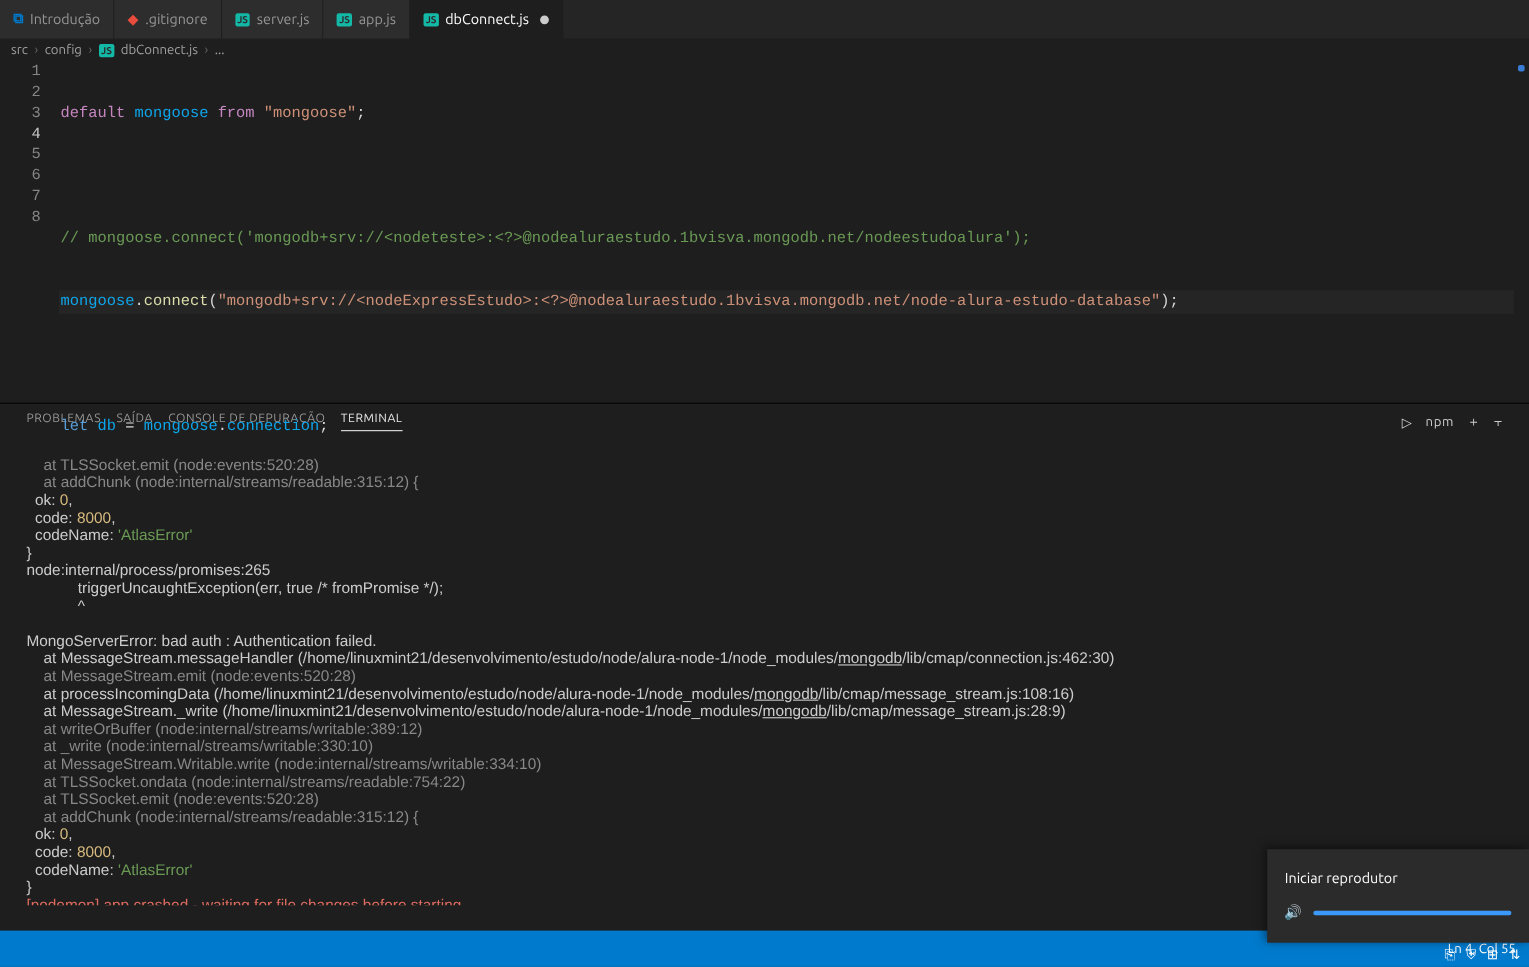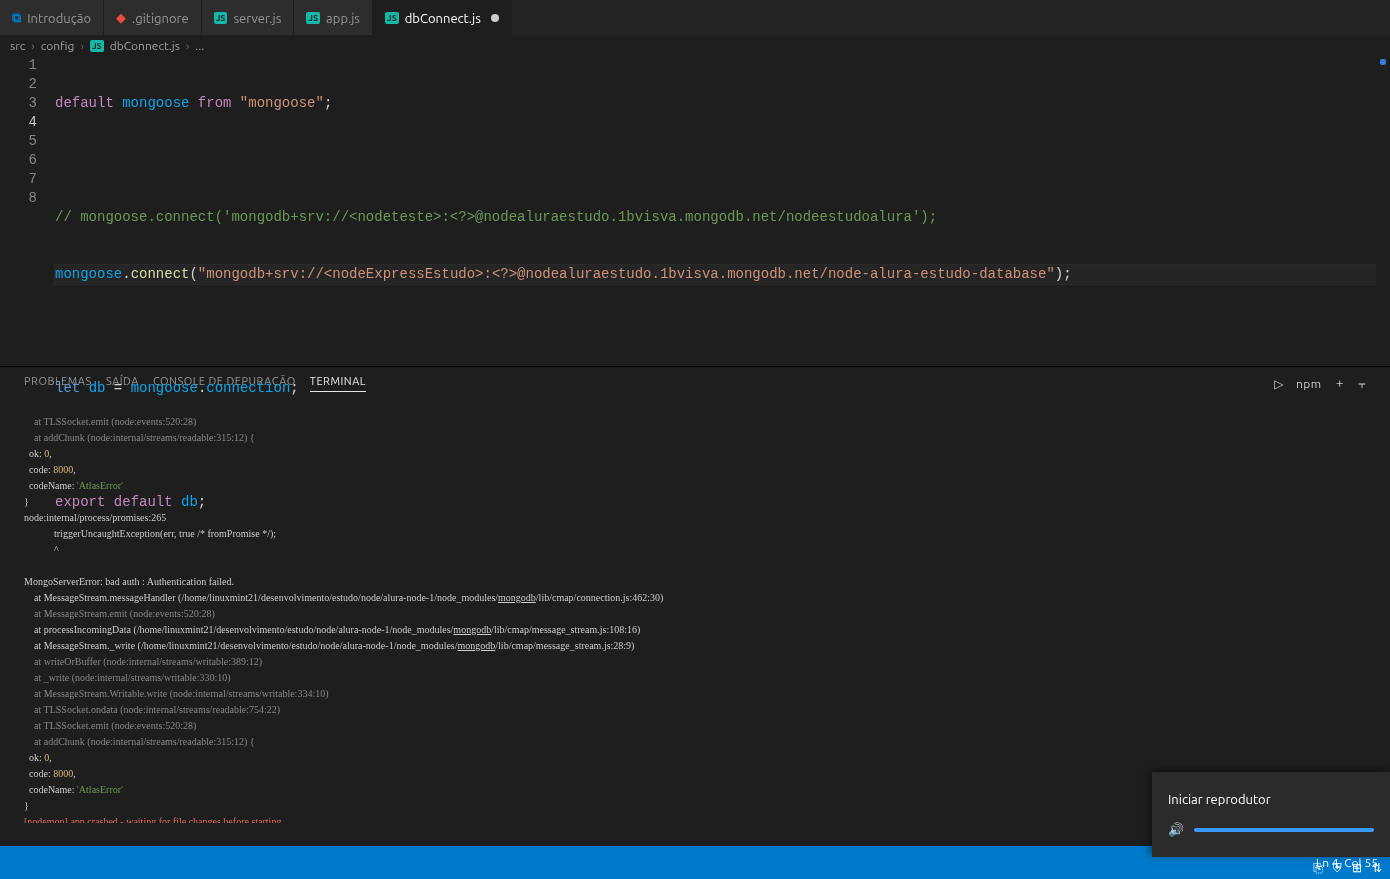--- a/index.html
+++ b/index.html
@@ -71,22 +71,22 @@
 .panel-tabs {
   display: flex; gap: 14px; padding: 8px 24px 6px 24px;
   font-size: 11px; letter-spacing: 0.5px; color: #969696;
   border-top: 1px solid #000;
 }
 .panel-tabs .ptab { cursor: pointer; text-transform: uppercase; }
 .panel-tabs .ptab.active { color: #e7e7e7; border-bottom: 1px solid #e7e7e7; padding-bottom: 4px;}
 .panel-tabs .spacer { flex: 1; }
 .panel-right { display: flex; gap: 12px; color: #cccccc; font-size: 12px; align-items:center; }
 .terminal {
-  font-family: Liberation Serif, serif;
-  font-size: 10px;
+  font-family: Liberation Sans, sans-serif;
+  font-size: 14px;
   line-height: 16px;
   padding: 0 24px 6px 24px;
   white-space: pre;
   color: #cccccc;
   height: 425px;
   overflow: hidden;
 }
 .t-dim { color: #888888; }
 .t-num { color: #d7ba7d; }
 .t-str { color: #6a9955; }
@@ -168,21 +168,20 @@
     <div>8</div>
   </div>
   <div class="code">
     <div class="line"><span class="tok-kw">default</span> <span class="tok-var">mongoose</span> <span class="tok-kw">from</span> <span class="tok-str">"mongoose"</span><span class="tok-pun">;</span></div>
     <div class="line"></div>
     <div class="line"><span class="tok-cmt">// mongoose.connect('mongodb+srv://&lt;nodeteste&gt;:&lt;?&gt;@nodealuraestudo.1bvisva.mongodb.net/nodeestudoalura');</span></div>
     <div class="line highlight"><span class="tok-var">mongoose</span><span class="tok-pun">.</span><span class="tok-fn">connect</span><span class="tok-pun">(</span><span class="tok-str">"mongodb+srv://&lt;nodeExpressEstudo&gt;:&lt;?&gt;@nodealuraestudo.1bvisva.mongodb.net/node-alura-estudo-database"</span><span class="tok-pun">)</span><span class="tok-pun">;</span></div>
     <div class="line"></div>
     <div class="line"><span class="tok-const">let</span> <span class="tok-var">db</span><span class="tok-pun"> = </span><span class="tok-var">mongoose</span><span class="tok-pun">.</span><span class="tok-var">connection</span><span class="tok-pun">;</span></div>
     <div class="line"></div>
-    <div class="line"><span class="tok-kw">export</span> <span class="tok-kw">default</span> <span class="tok-var">db</span><span class="tok-pun">;</span></div>
   </div>
 </div>
 
 <div class="minimap">
     <div class="dot"></div>
   </div>
 
 <div class="panel-tabs">
   <span class="ptab">PROBLEMAS</span>
   <span class="ptab">SAÍDA</span>

